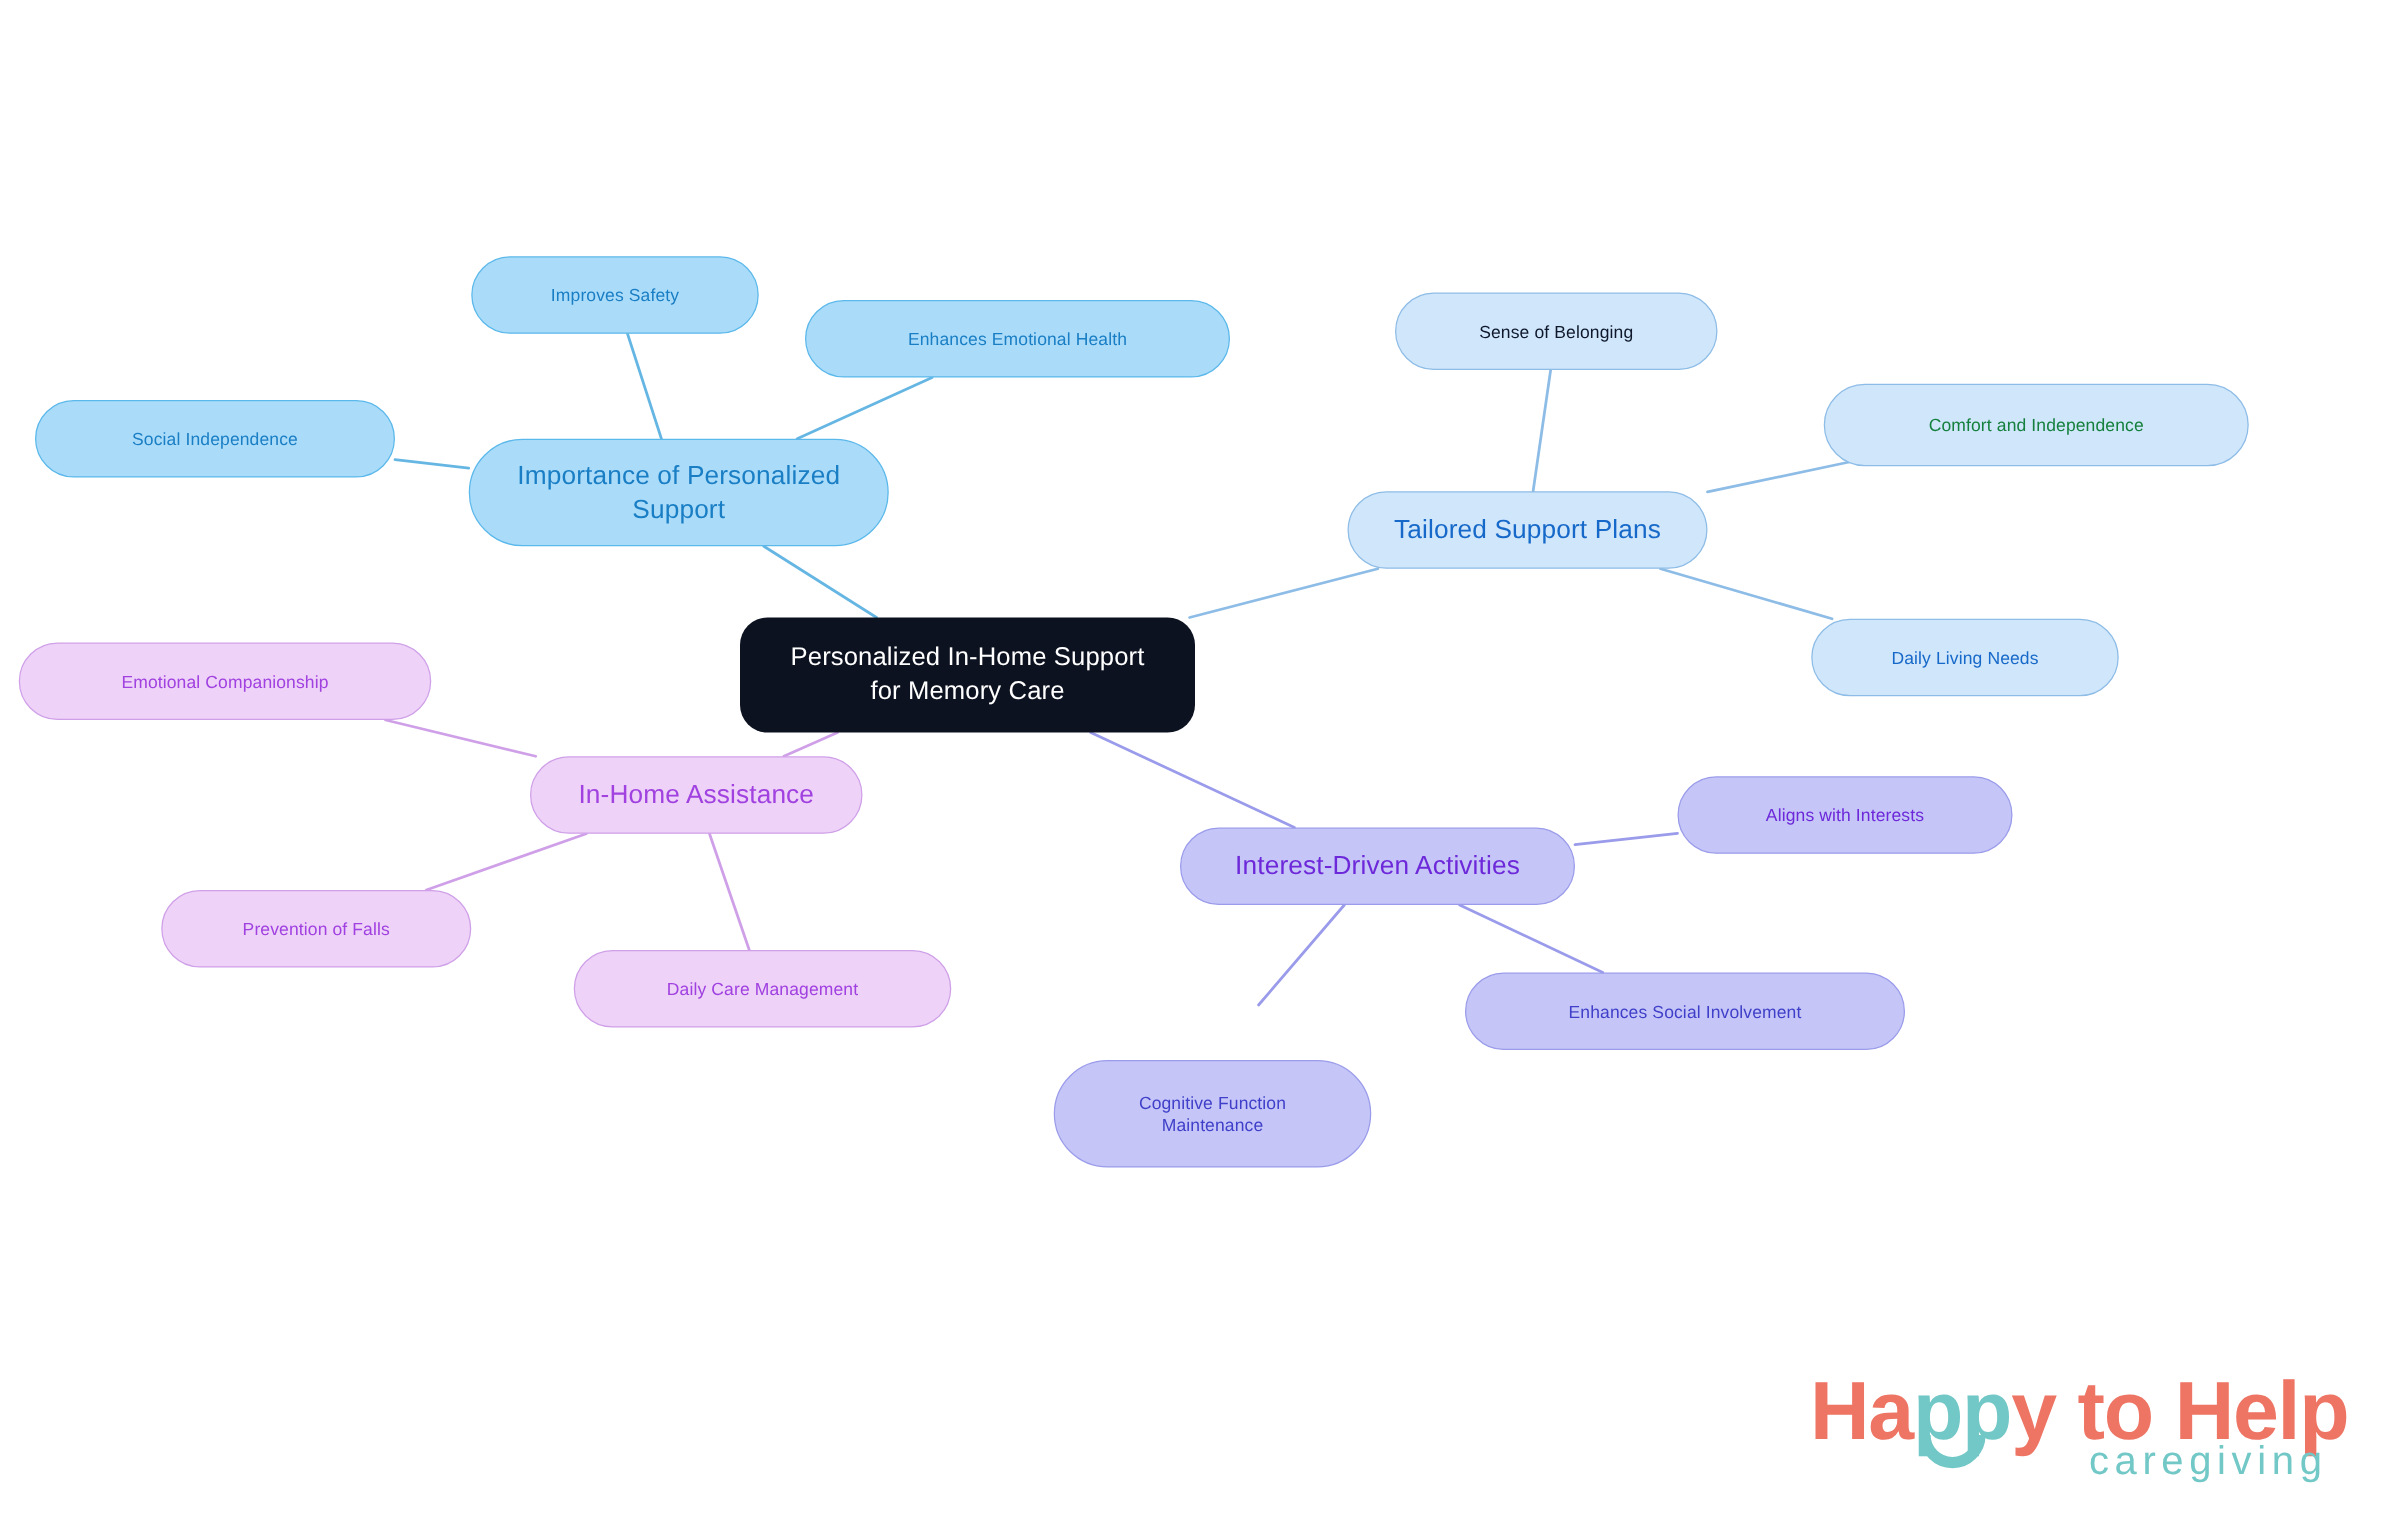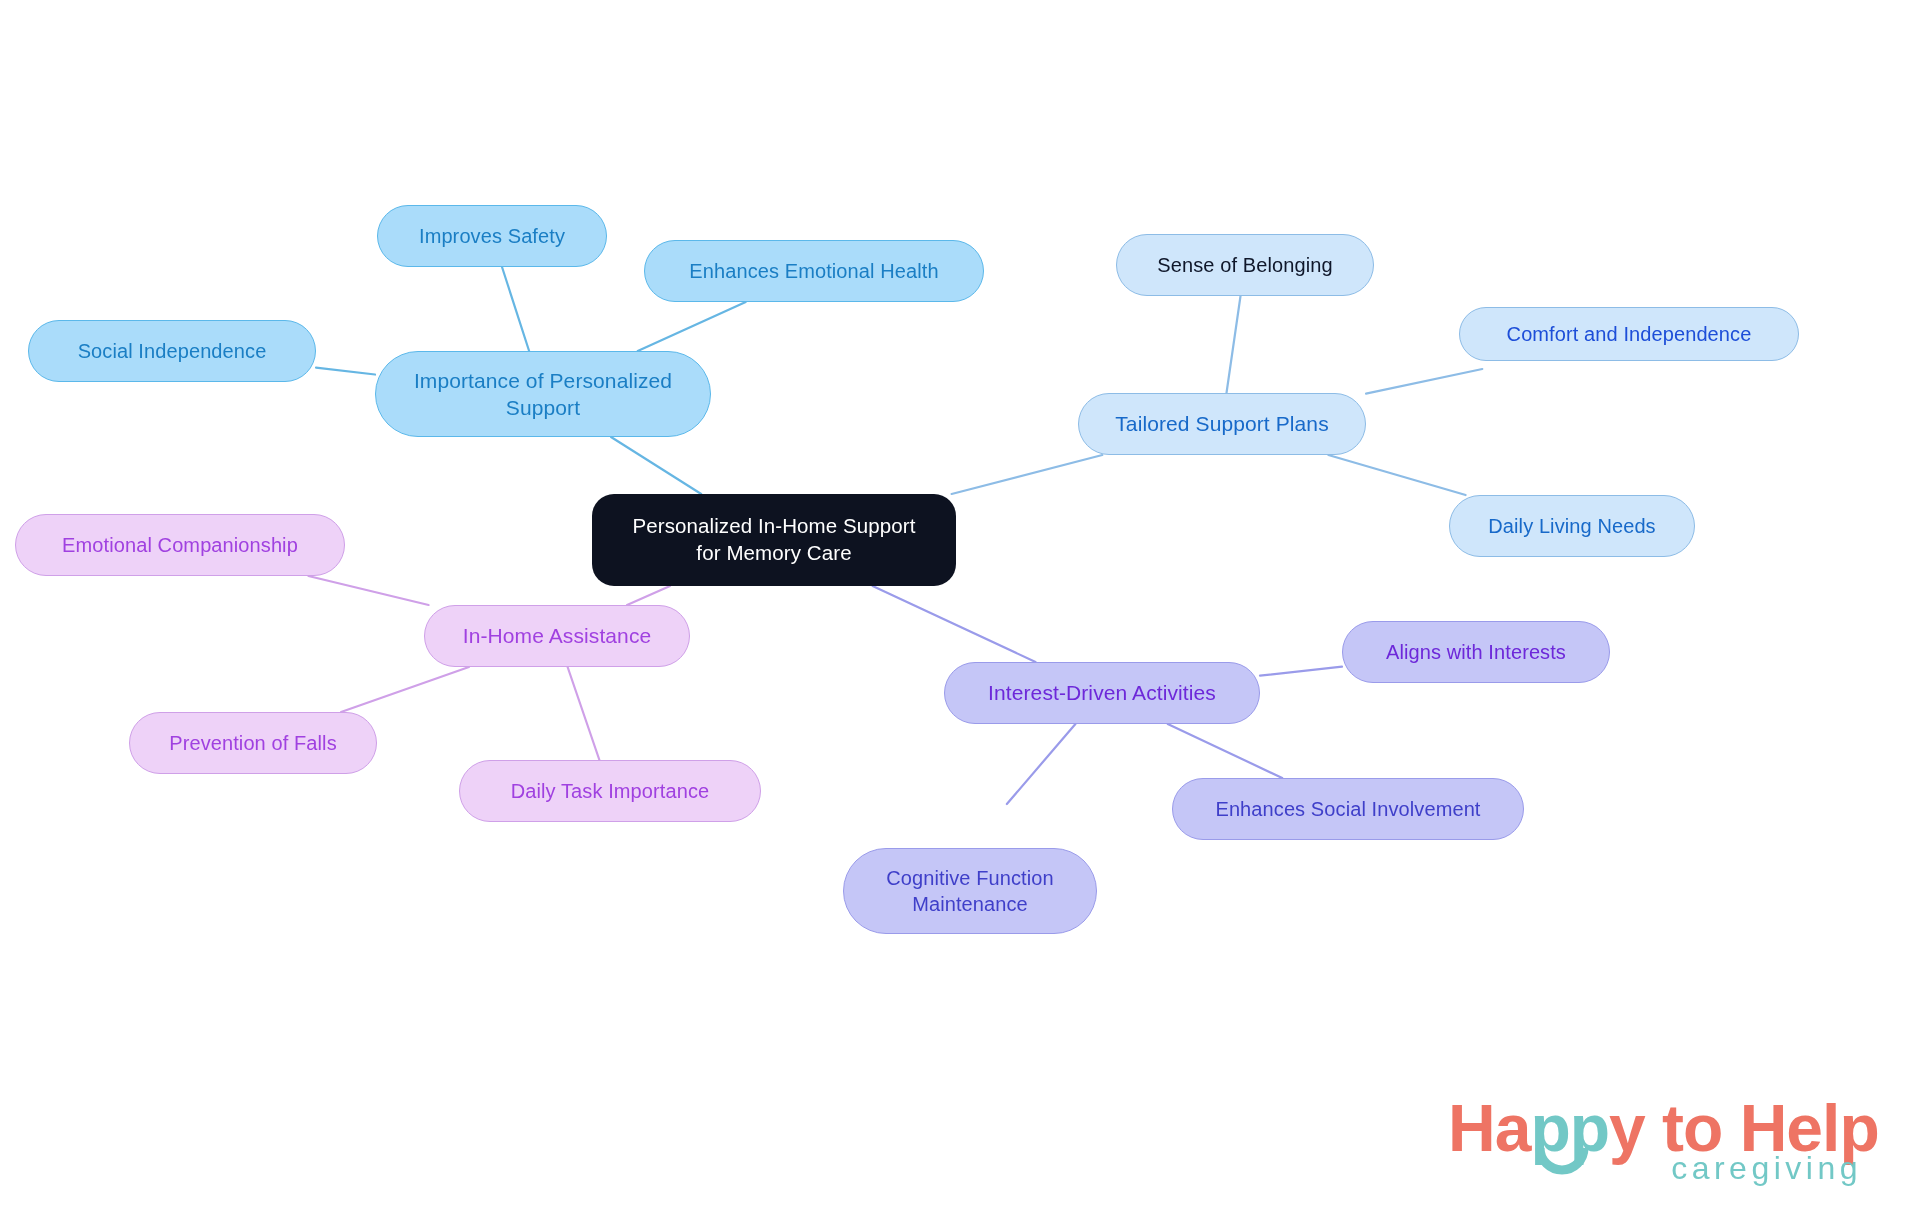--- a/index.html
+++ b/index.html
@@ -50,21 +50,21 @@
   .node.root {
     border-radius: 22px;
     border-width: 0;
     font-size: 20.5px;
     color: #ffffff;
     background: #0d1220;
     letter-spacing: 0.1px;
   }
 
   .node.branch { font-size: 21px; }
-  .node.leaf   { font-size: 20px; }
+  .node.leaf   { font-size: 14px; }
 
   
   #logo {
     position: absolute;
     left: 1448px;
     top: 1090px;
     width: 420px;
     height: 104px;
   }
   #logo .wordmark {
@@ -109,31 +109,31 @@
     </svg>
 <div class="node root" style="left: 592px; top: 494px; width: 364px; height: 92px;">Personalized In-Home Support
 for Memory Care</div>
     <div class="node branch" style="background: rgb(170, 220, 250); border-color: rgb(91, 184, 234); color: rgb(26, 126, 196); left: 375px; top: 351px; width: 336px; height: 86px;">Importance of Personalized
 Support</div>
     <div class="node leaf" style="background: rgb(170, 220, 250); border-color: rgb(91, 184, 234); color: rgb(26, 126, 196); left: 377px; top: 205px; width: 230px; height: 62px;">Improves Safety</div>
     <div class="node leaf" style="background: rgb(170, 220, 250); border-color: rgb(91, 184, 234); color: rgb(26, 126, 196); left: 644px; top: 240px; width: 340px; height: 62px;">Enhances Emotional Health</div>
     <div class="node leaf" style="background: rgb(170, 220, 250); border-color: rgb(91, 184, 234); color: rgb(26, 126, 196); left: 28px; top: 320px; width: 288px; height: 62px;">Social Independence</div>
     <div class="node branch" style="background: rgb(207, 230, 251); border-color: rgb(141, 188, 230); color: rgb(23, 105, 201); left: 1078px; top: 393px; width: 288px; height: 62px;">Tailored Support Plans</div>
     <div class="node leaf" style="background: rgb(207, 230, 251); border-color: rgb(141, 188, 230); color: #0f172a; left: 1116px; top: 234px; width: 258px; height: 62px;">Sense of Belonging</div>
-    <div class="node leaf" style="background: rgb(207, 230, 251); border-color: rgb(141, 188, 230); color: #1d4ed8; left: 1459px; top: 307px; width: 340px; height: 54px;">Comfort and Independence</div>
+    <div class="node leaf" style="background: rgb(207, 230, 251); border-color: rgb(141, 188, 230); color: #15803d; left: 1459px; top: 307px; width: 340px; height: 66px;">Comfort and Independence</div>
     <div class="node leaf" style="background: rgb(207, 230, 251); border-color: rgb(141, 188, 230); color: rgb(23, 105, 201); left: 1449px; top: 495px; width: 246px; height: 62px;">Daily Living Needs</div>
     <div class="node branch" style="background: rgb(197, 198, 247); border-color: rgb(154, 155, 234); color: #6d28d9; left: 944px; top: 662px; width: 316px; height: 62px;">Interest-Driven Activities</div>
     <div class="node leaf" style="background: rgb(197, 198, 247); border-color: rgb(154, 155, 234); color: #6d28d9; left: 1342px; top: 621px; width: 268px; height: 62px;">Aligns with Interests</div>
     <div class="node leaf" style="background: rgb(197, 198, 247); border-color: rgb(154, 155, 234); color: rgb(63, 63, 201); left: 1172px; top: 778px; width: 352px; height: 62px;">Enhances Social Involvement</div>
     <div class="node leaf" style="background: rgb(197, 198, 247); border-color: rgb(154, 155, 234); color: rgb(63, 63, 201); left: 843px; top: 804px; width: 254px; height: 86px; margin-top: 44px;">Cognitive Function
 Maintenance</div>
     <div class="node branch" style="background: rgb(238, 210, 248); border-color: rgb(207, 160, 232); color: rgb(160, 65, 224); left: 424px; top: 605px; width: 266px; height: 62px;">In-Home Assistance</div>
     <div class="node leaf" style="background: rgb(238, 210, 248); border-color: rgb(207, 160, 232); color: rgb(160, 65, 224); left: 15px; top: 514px; width: 330px; height: 62px;">Emotional Companionship</div>
     <div class="node leaf" style="background: rgb(238, 210, 248); border-color: rgb(207, 160, 232); color: rgb(160, 65, 224); left: 129px; top: 712px; width: 248px; height: 62px;">Prevention of Falls</div>
-    <div class="node leaf" style="background: rgb(238, 210, 248); border-color: rgb(207, 160, 232); color: rgb(160, 65, 224); left: 459px; top: 760px; width: 302px; height: 62px;">Daily Task Importance</div>
+    <div class="node leaf" style="background: rgb(238, 210, 248); border-color: rgb(207, 160, 232); color: rgb(160, 65, 224); left: 459px; top: 760px; width: 302px; height: 62px;">Daily Care Management</div>
   </div>
 
 <div id="logo">
   <div class="wordmark">
     <span style="color: rgb(238, 116, 100);">Ha</span><span style="color: rgb(114, 200, 198); text-align: right;">pp</span><span style="color: rgb(238, 116, 100);">y to </span><span style="color: rgb(238, 116, 100);">Help</span>
   </div>
   <svg style="position:absolute;left:86px;top:56px;" width="56" height="40" viewBox="0 0 56 40">
     <path d="M6 2 A 22 22 0 0 0 50 2" fill="none" stroke="#72c8c6" stroke-width="9" stroke-linecap="butt"></path>
   </svg>
   <div class="tagline" style="color: rgb(114, 200, 198);">caregiving</div>

